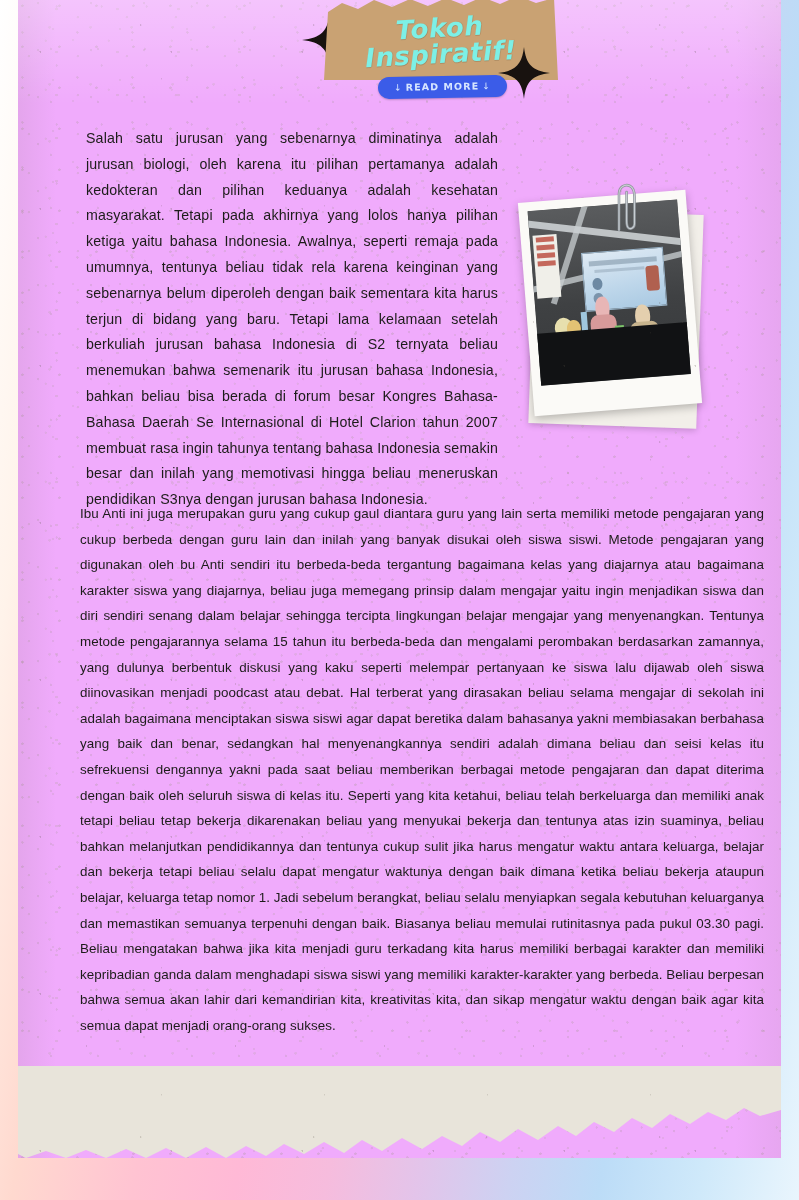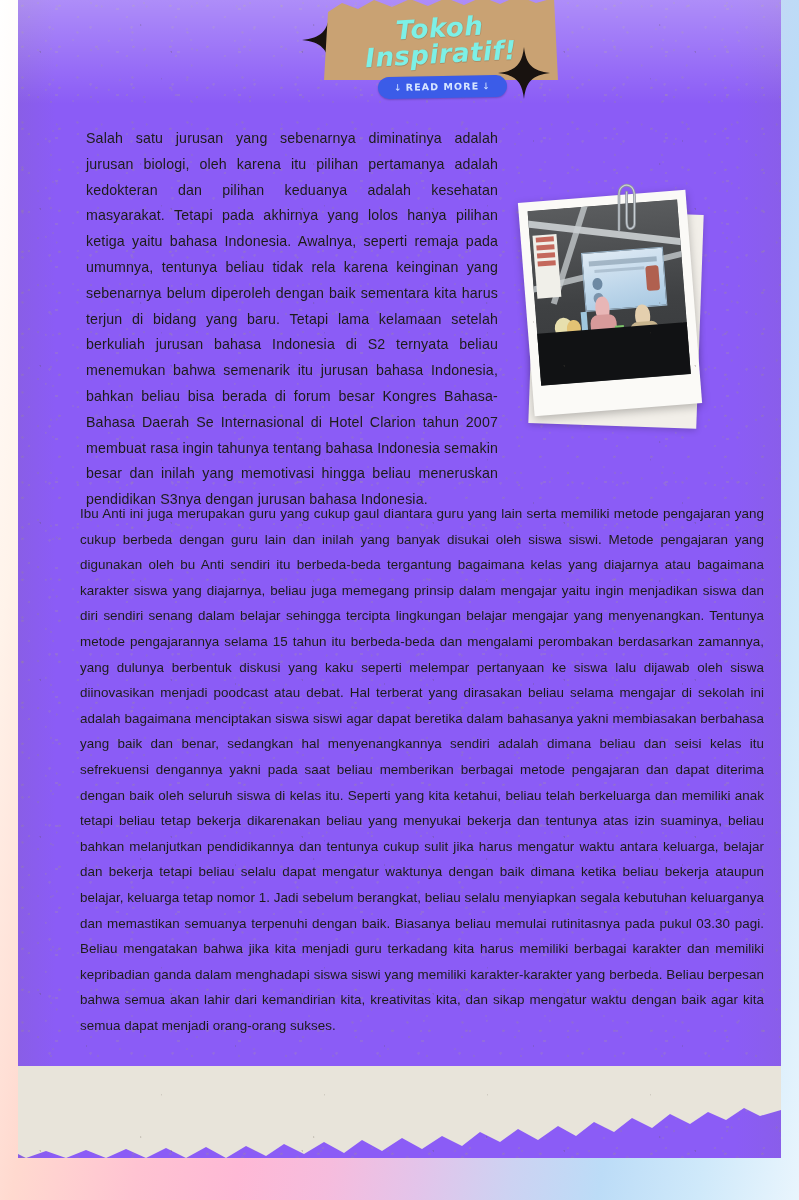--- a/index.html
+++ b/index.html
@@ -10,21 +10,21 @@
     background:linear-gradient(100deg,
       #ffffff 0%, #fff3ea 11%, #ffd9cf 22%, #ffc3d2 34%,
       #ffb9d6 44%, #f6bcdd 53%, #e3c4ea 62%, #cdd2f2 71%,
       #bcdcf7 80%, #cfe9fa 90%, #e9f5fd 100%);
   }
 
   
   #paper {
     position:absolute;
     left:18px; top:0; width:763px; height:1158px;
-    background:#8b5cf6;
+    background:#f0abfc;
     overflow:hidden;
   }
   #paper .grain {
     position:absolute; inset:0;
     background-image:
       radial-gradient(circle at 12% 14%, rgba(160,150,135,.30) 0 1.1px, transparent 1.4px),
       radial-gradient(circle at 38% 7%,  rgba(150,140,125,.22) 0 1px, transparent 1.3px),
       radial-gradient(circle at 63% 21%, rgba(170,160,145,.26) 0 1.2px, transparent 1.5px),
       radial-gradient(circle at 86% 11%, rgba(150,142,128,.20) 0 1px, transparent 1.3px),
       radial-gradient(circle at 22% 44%, rgba(165,155,140,.24) 0 1.1px, transparent 1.4px),

